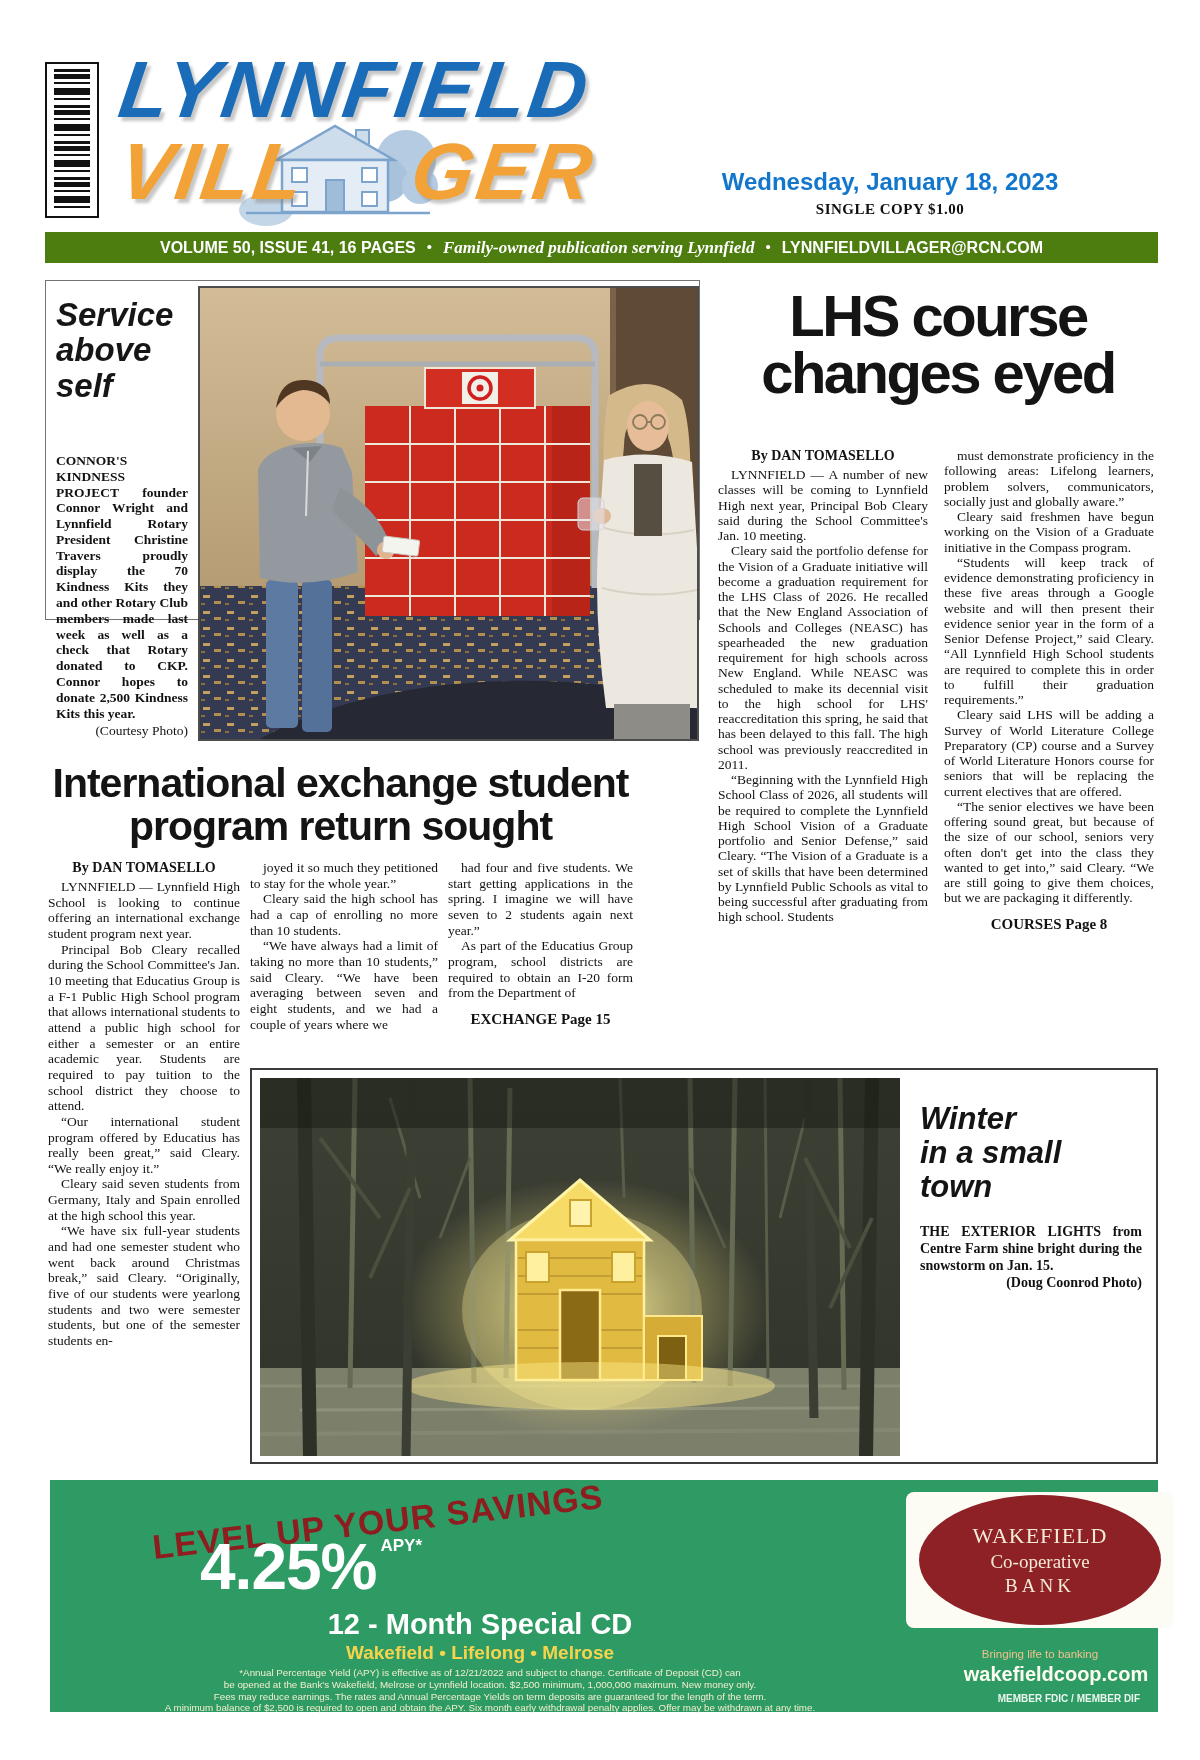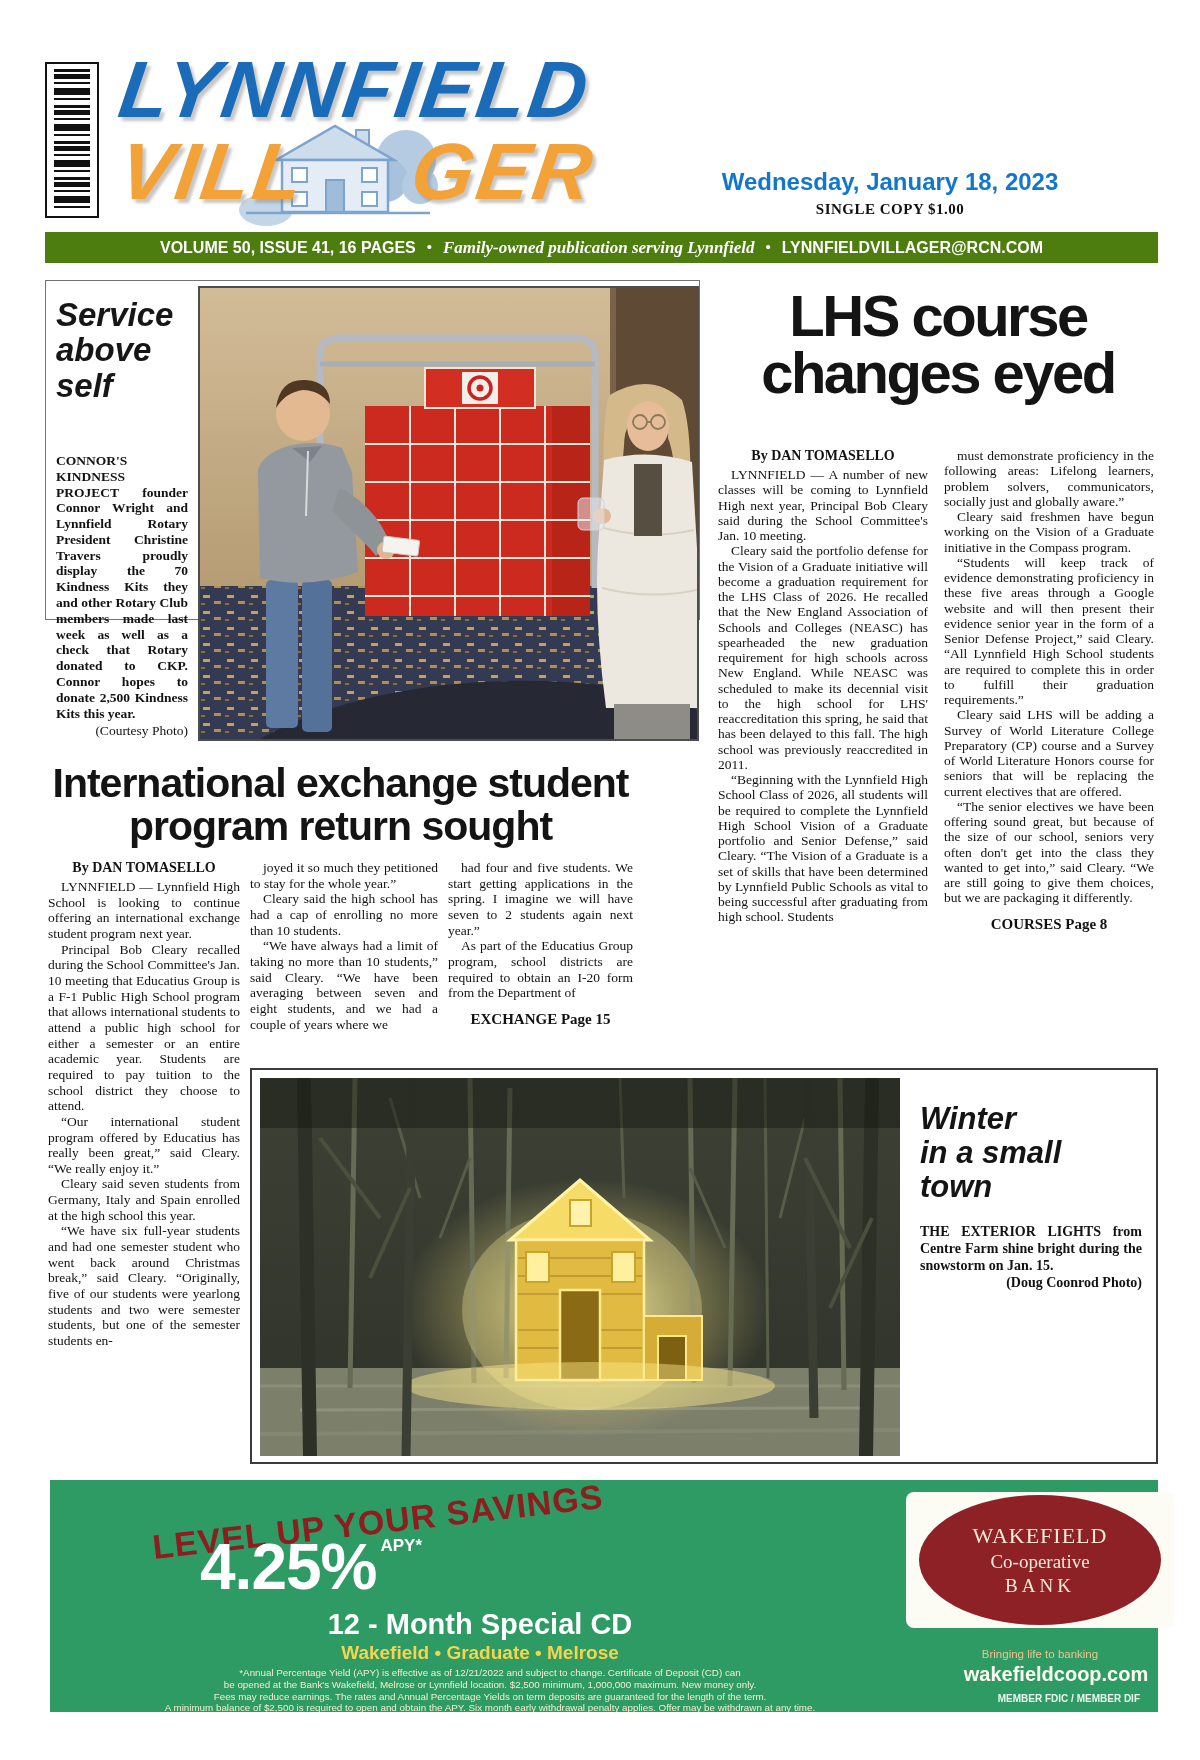--- a/index.html
+++ b/index.html
@@ -324,21 +324,21 @@
       <div class="winter-credit">(Doug Coonrod Photo)</div>
     </div>
   </div>
 
   <div class="ad">
     <div class="ad-tagline">LEVEL UP YOUR SAVINGS</div>
     <div class="ad-rate">
       <span class="rate">4.25%</span><sup>APY*</sup>
     </div>
     <div class="ad-product">12 - Month Special CD</div>
-    <div class="ad-locations">Wakefield  •  Graduate  •  Melrose</div>
+    <div class="ad-locations">Wakefield  •  Lifelong  •  Melrose</div>
     <div class="ad-fine">
       <div>*Annual Percentage Yield (APY) is effective as of 12/21/2022 and subject to change. Certificate of Deposit (CD) can</div>
       <div>be opened at the Bank's Wakefield, Melrose or Lynnfield location. $2,500 minimum, 1,000,000 maximum. New money only.</div>
       <div>Fees may reduce earnings. The rates and Annual Percentage Yields on term deposits are guaranteed for the length of the term.</div>
       <div>A minimum balance of $2,500 is required to open and obtain the APY. Six month early withdrawal penalty applies. Offer may be withdrawn at any time.</div>
     </div>
     <div class="bank-panel">
       <div class="bank-oval">
         <div class="b1">WAKEFIELD</div>
         <div class="b2">Co-operative</div>

